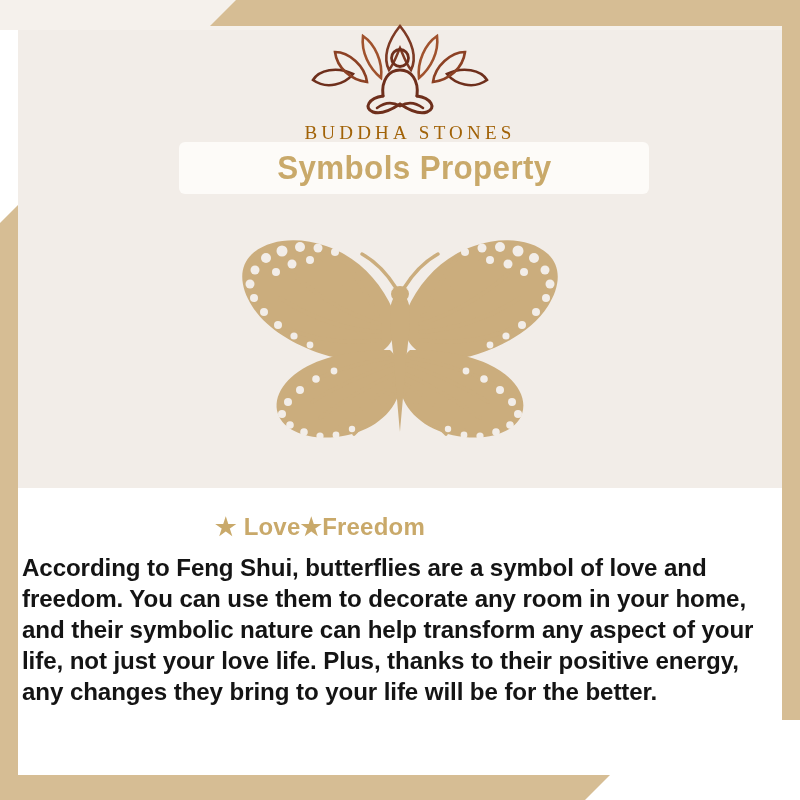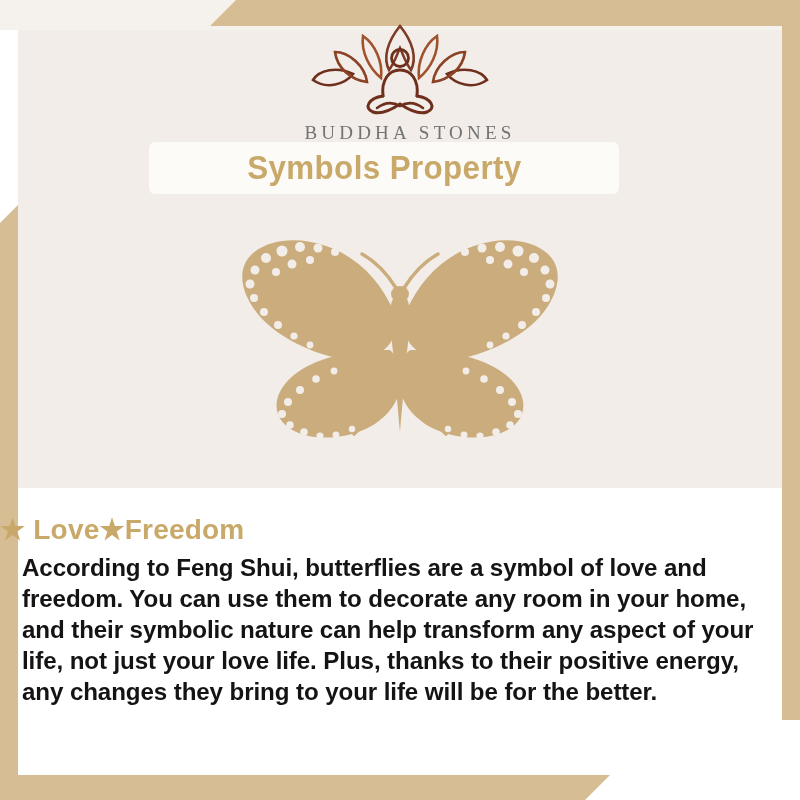--- a/index.html
+++ b/index.html
@@ -88,29 +88,29 @@
   .logo-mark {
     display: block;
     margin: 0 auto;
   }
   .logo-wordmark {
     display: block;
     margin-top: 4px;
     font-family: "Liberation Serif", serif;
     font-size: 19px;
     letter-spacing: 4.2px;
-    color: #737373;
+    color: #a16207;
     text-indent: 4px;
     margin-left: 16px;
   }
 
   
   .title-band {
     position: absolute;
-    left: 149px;
+    left: 179px;
     top: 142px;
     width: 470px;
     height: 52px;
     background: #fdfbf8;
     display: flex;
     align-items: center;
     justify-content: center;
     border-radius: 6px;
   }
   .title-text {
@@ -162,24 +162,24 @@
     width: 764px;
     height: 287px;
     background: #ffffff;
   }
 
   .subhead {
     position: absolute;
     left: 0;
     top: 513px;
     width: 640px;
-    text-align: left;
+    text-align: center;
     font-family: "Liberation Sans Narrow", "Liberation Sans", sans-serif;
     font-weight: bold;
-    font-size: 28px;
+    font-size: 24px;
     color: #c9a96a;
     letter-spacing: 0.2px;
   }
 
   .body-copy {
     position: absolute;
     left: 22px;
     top: 552px;
     width: 760px;
     font-family: "Liberation Sans Narrow", "Liberation Sans", sans-serif;

